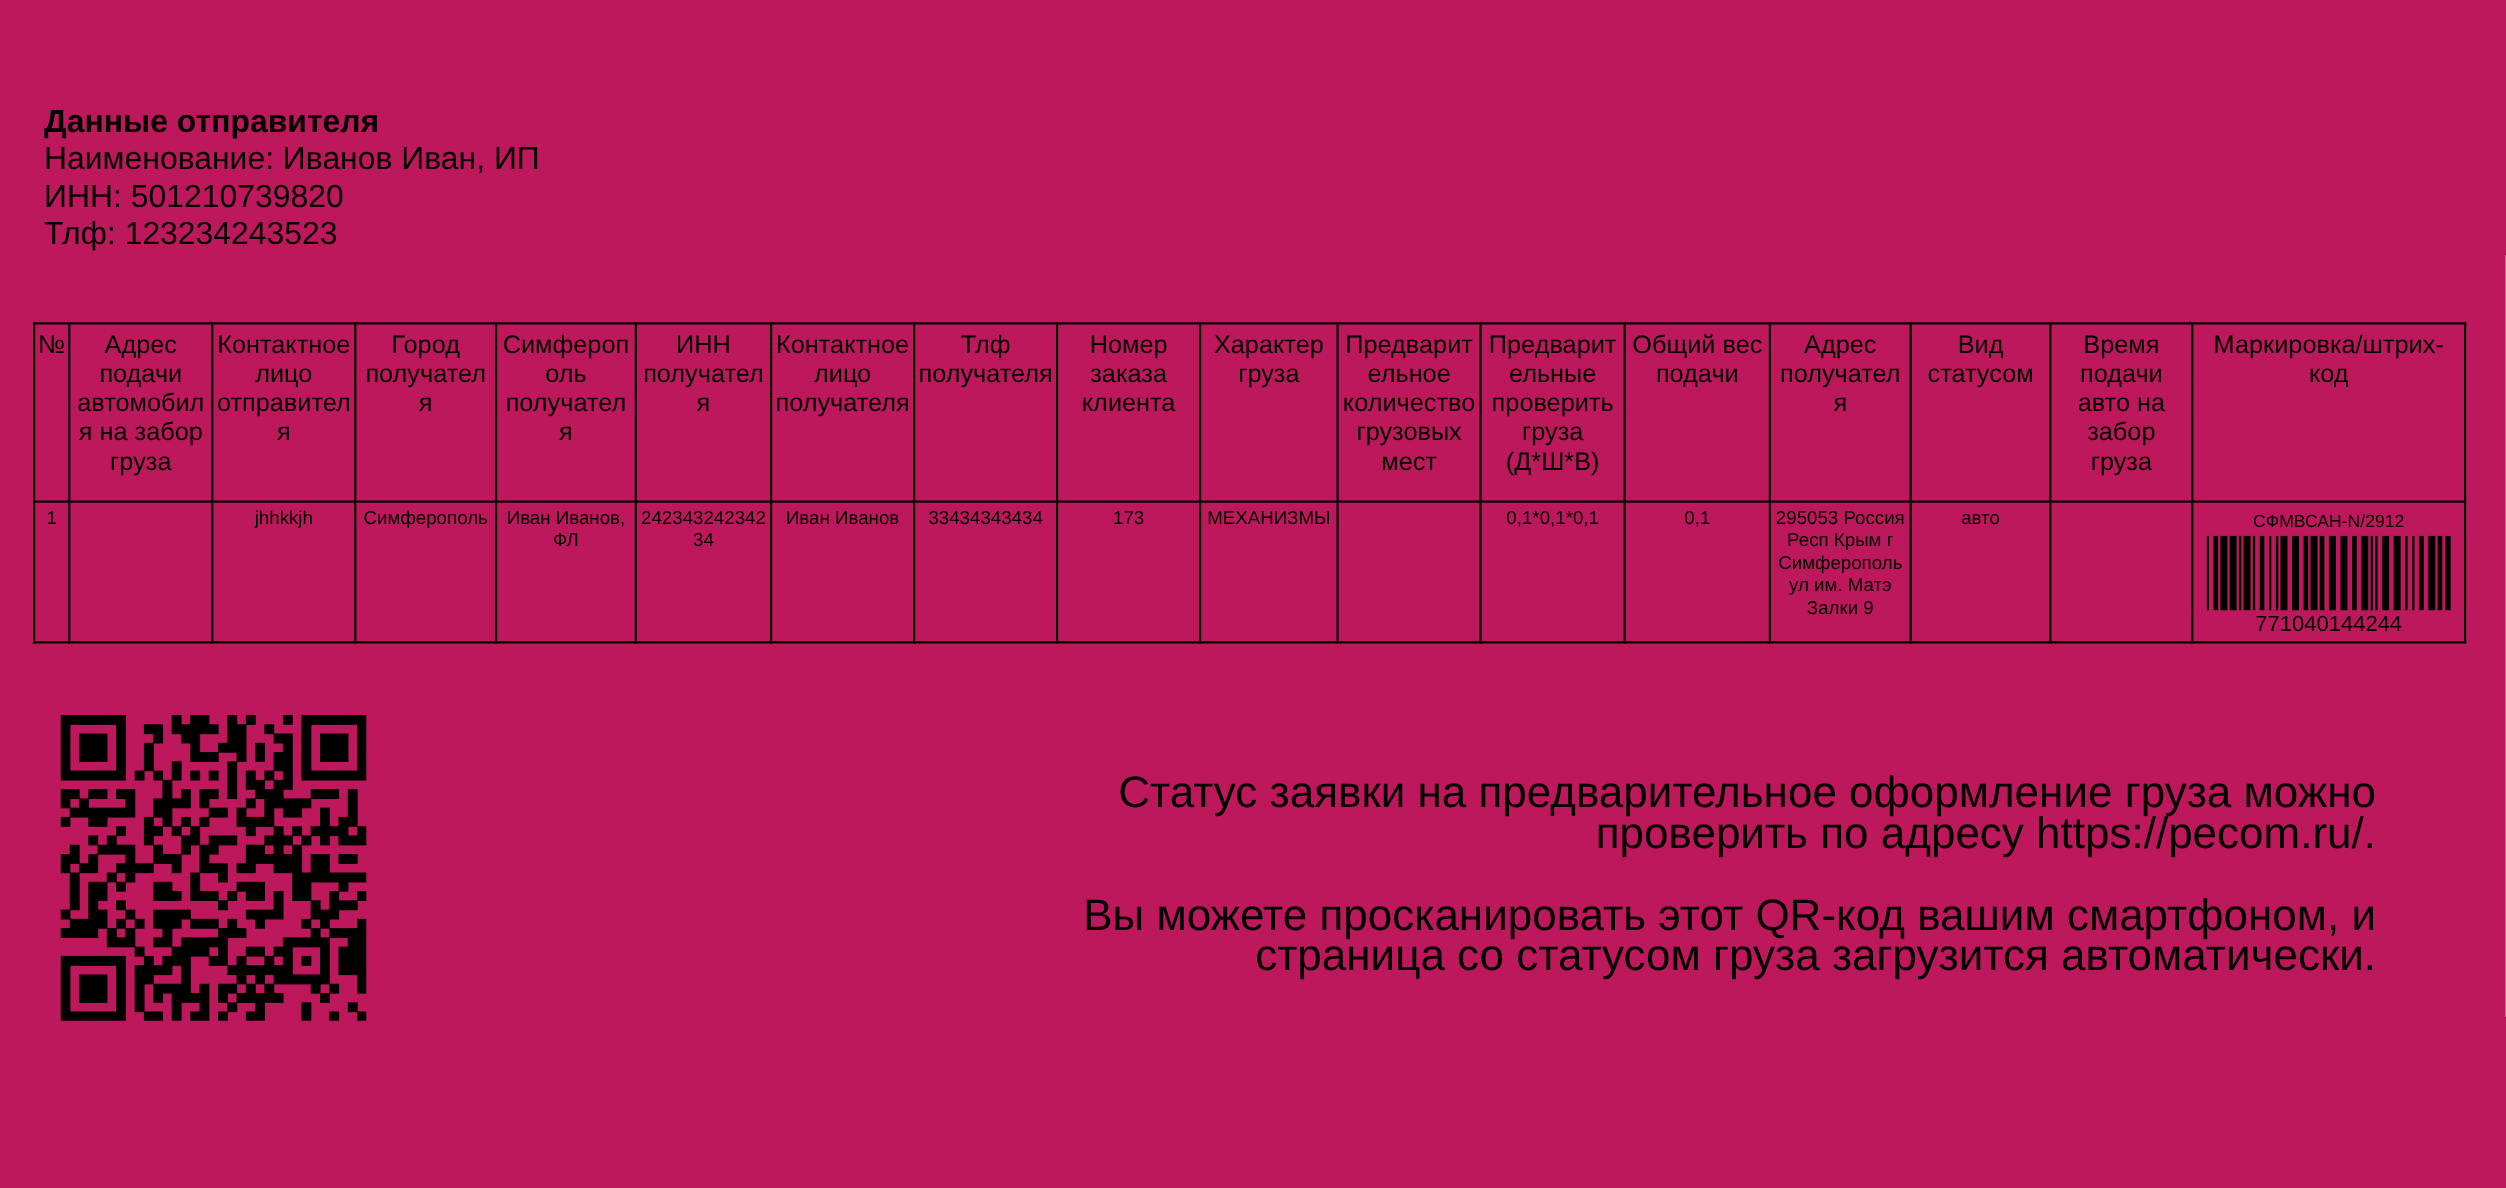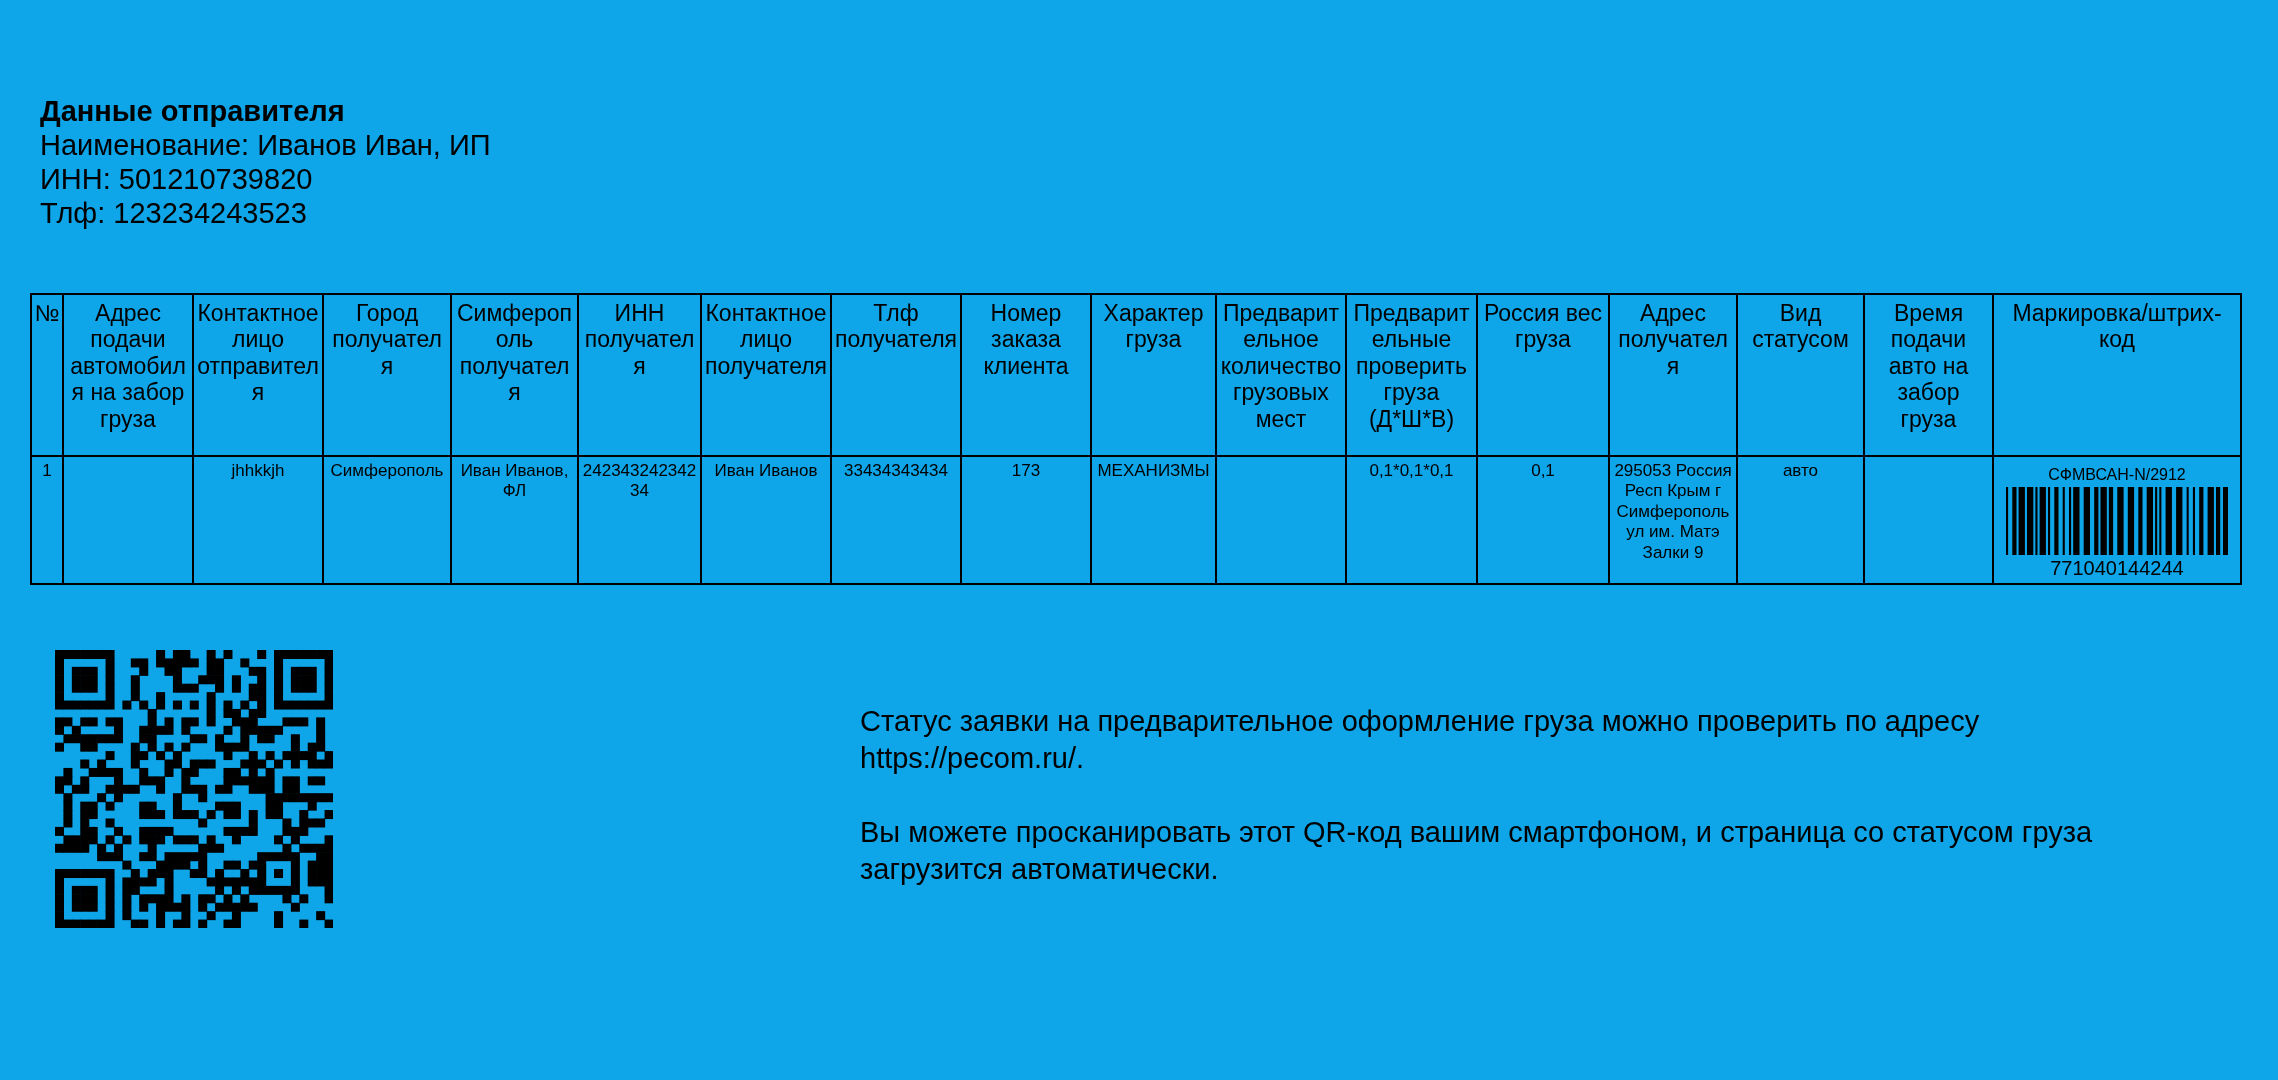--- a/index.html
+++ b/index.html
@@ -1,20 +1,20 @@
 <!DOCTYPE html>
 <html><head>
 <meta charset="utf-8">
 <style>
   html,body{margin:0;padding:0;background:#ffffff;}
   .page{
     position:relative;
     width:2278px;
     height:1080px;
-    background:#0ea5e9;
+    background:#be185d;
     color:#000000;
     font-family:"Liberation Sans", sans-serif;
     overflow:hidden;
   }
   .sender-block{
     position:absolute;
     left:40px;
     top:94px;
     font-size:29px;
     line-height:34px;
@@ -66,22 +66,22 @@
     left:55px;
     top:650px;
     width:278px;
     height:278px;
   }
   .footer-text{
     position:absolute;
     left:860px;
     top:703px;
     width:1300px;
-    text-align:left;
-    font-size:29px;
+    text-align:right;
+    font-size:40px;
     line-height:37px;
   }
   .footer-text p{margin:0 0 37px 0;}
 </style>
 </head>
 <body>
 
 <div class="page">
 
   <div class="sender-block">
@@ -119,21 +119,21 @@
           <th>Контактное лицо отправителя</th>
           <th>Город получателя</th>
           <th>Симферополь получателя</th>
           <th>ИНН получателя</th>
           <th>Контактное лицо получателя</th>
           <th>Тлф получателя</th>
           <th>Номер заказа клиента</th>
           <th>Характер груза</th>
           <th>Предварительное количество грузовых мест</th>
           <th>Предварительные проверить груза (Д*Ш*В)</th>
-          <th>Россия вес груза</th>
+          <th>Общий вес подачи</th>
           <th>Адрес получателя</th>
           <th>Вид статусом</th>
           <th>Время подачи авто на забор груза</th>
           <th>Маркировка/штрих-код</th>
         </tr>
     </thead>
     <tbody>
       <tr id="data-row">
           <td>1</td>
           <td></td>

